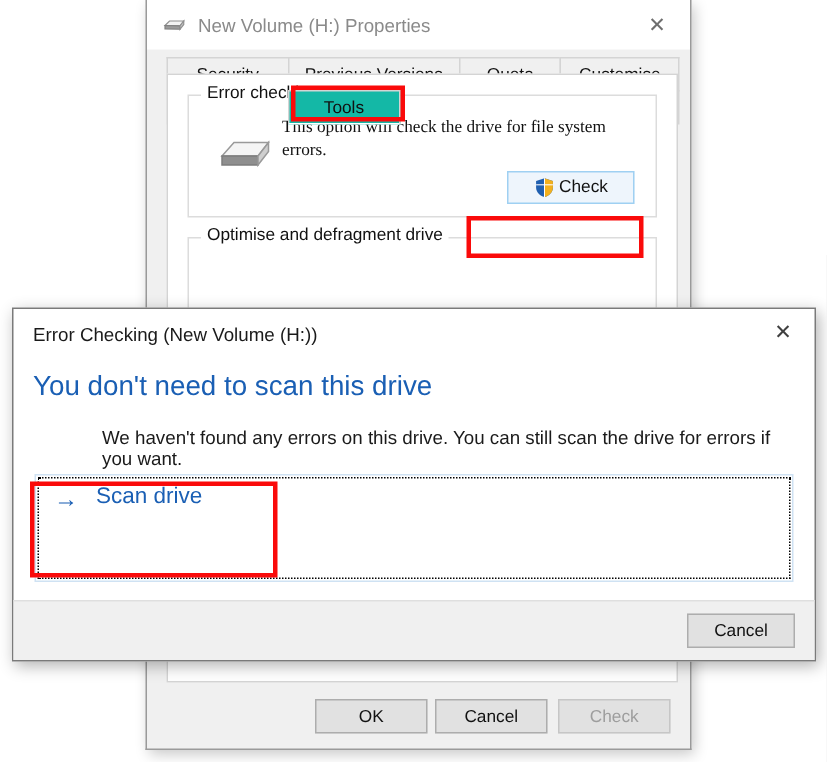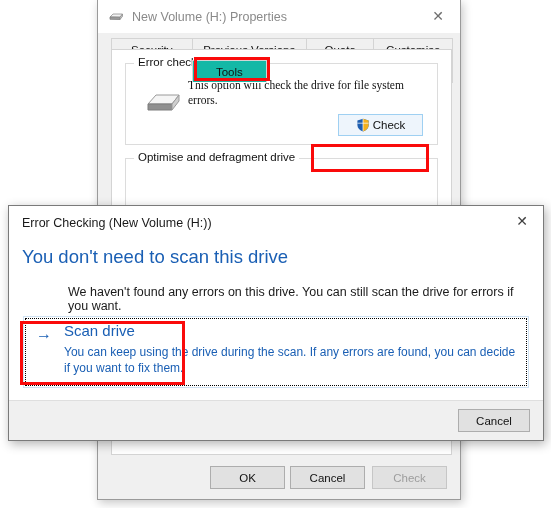--- a/index.html
+++ b/index.html
@@ -392,21 +392,20 @@
 
   <div id="errdlg-title">Error Checking (New Volume (H:))</div>
   <div id="errdlg-close">✕</div>
 
   <div id="errdlg-heading">You don't need to scan this drive</div>
   <div id="errdlg-sub">We haven't found any errors on this drive. You can still scan the drive for errors if you want.</div>
 
   <div id="scan-option">
     <span id="scan-arrow">→</span>
     <span id="scan-title">Scan drive</span>
-    <div id="scan-desc">You can keep using the drive during the scan. If any errors are found, you can decide if you want to fix them.</div>
   </div>
 
   <div id="errdlg-footer">
     <div id="errdlg-cancel">Cancel</div>
   </div>
 </div>
 
 <div class="redbox" id="red-tools"></div>
 <div class="redbox" id="red-check"></div>
 <div class="redbox" id="red-scan"></div>

